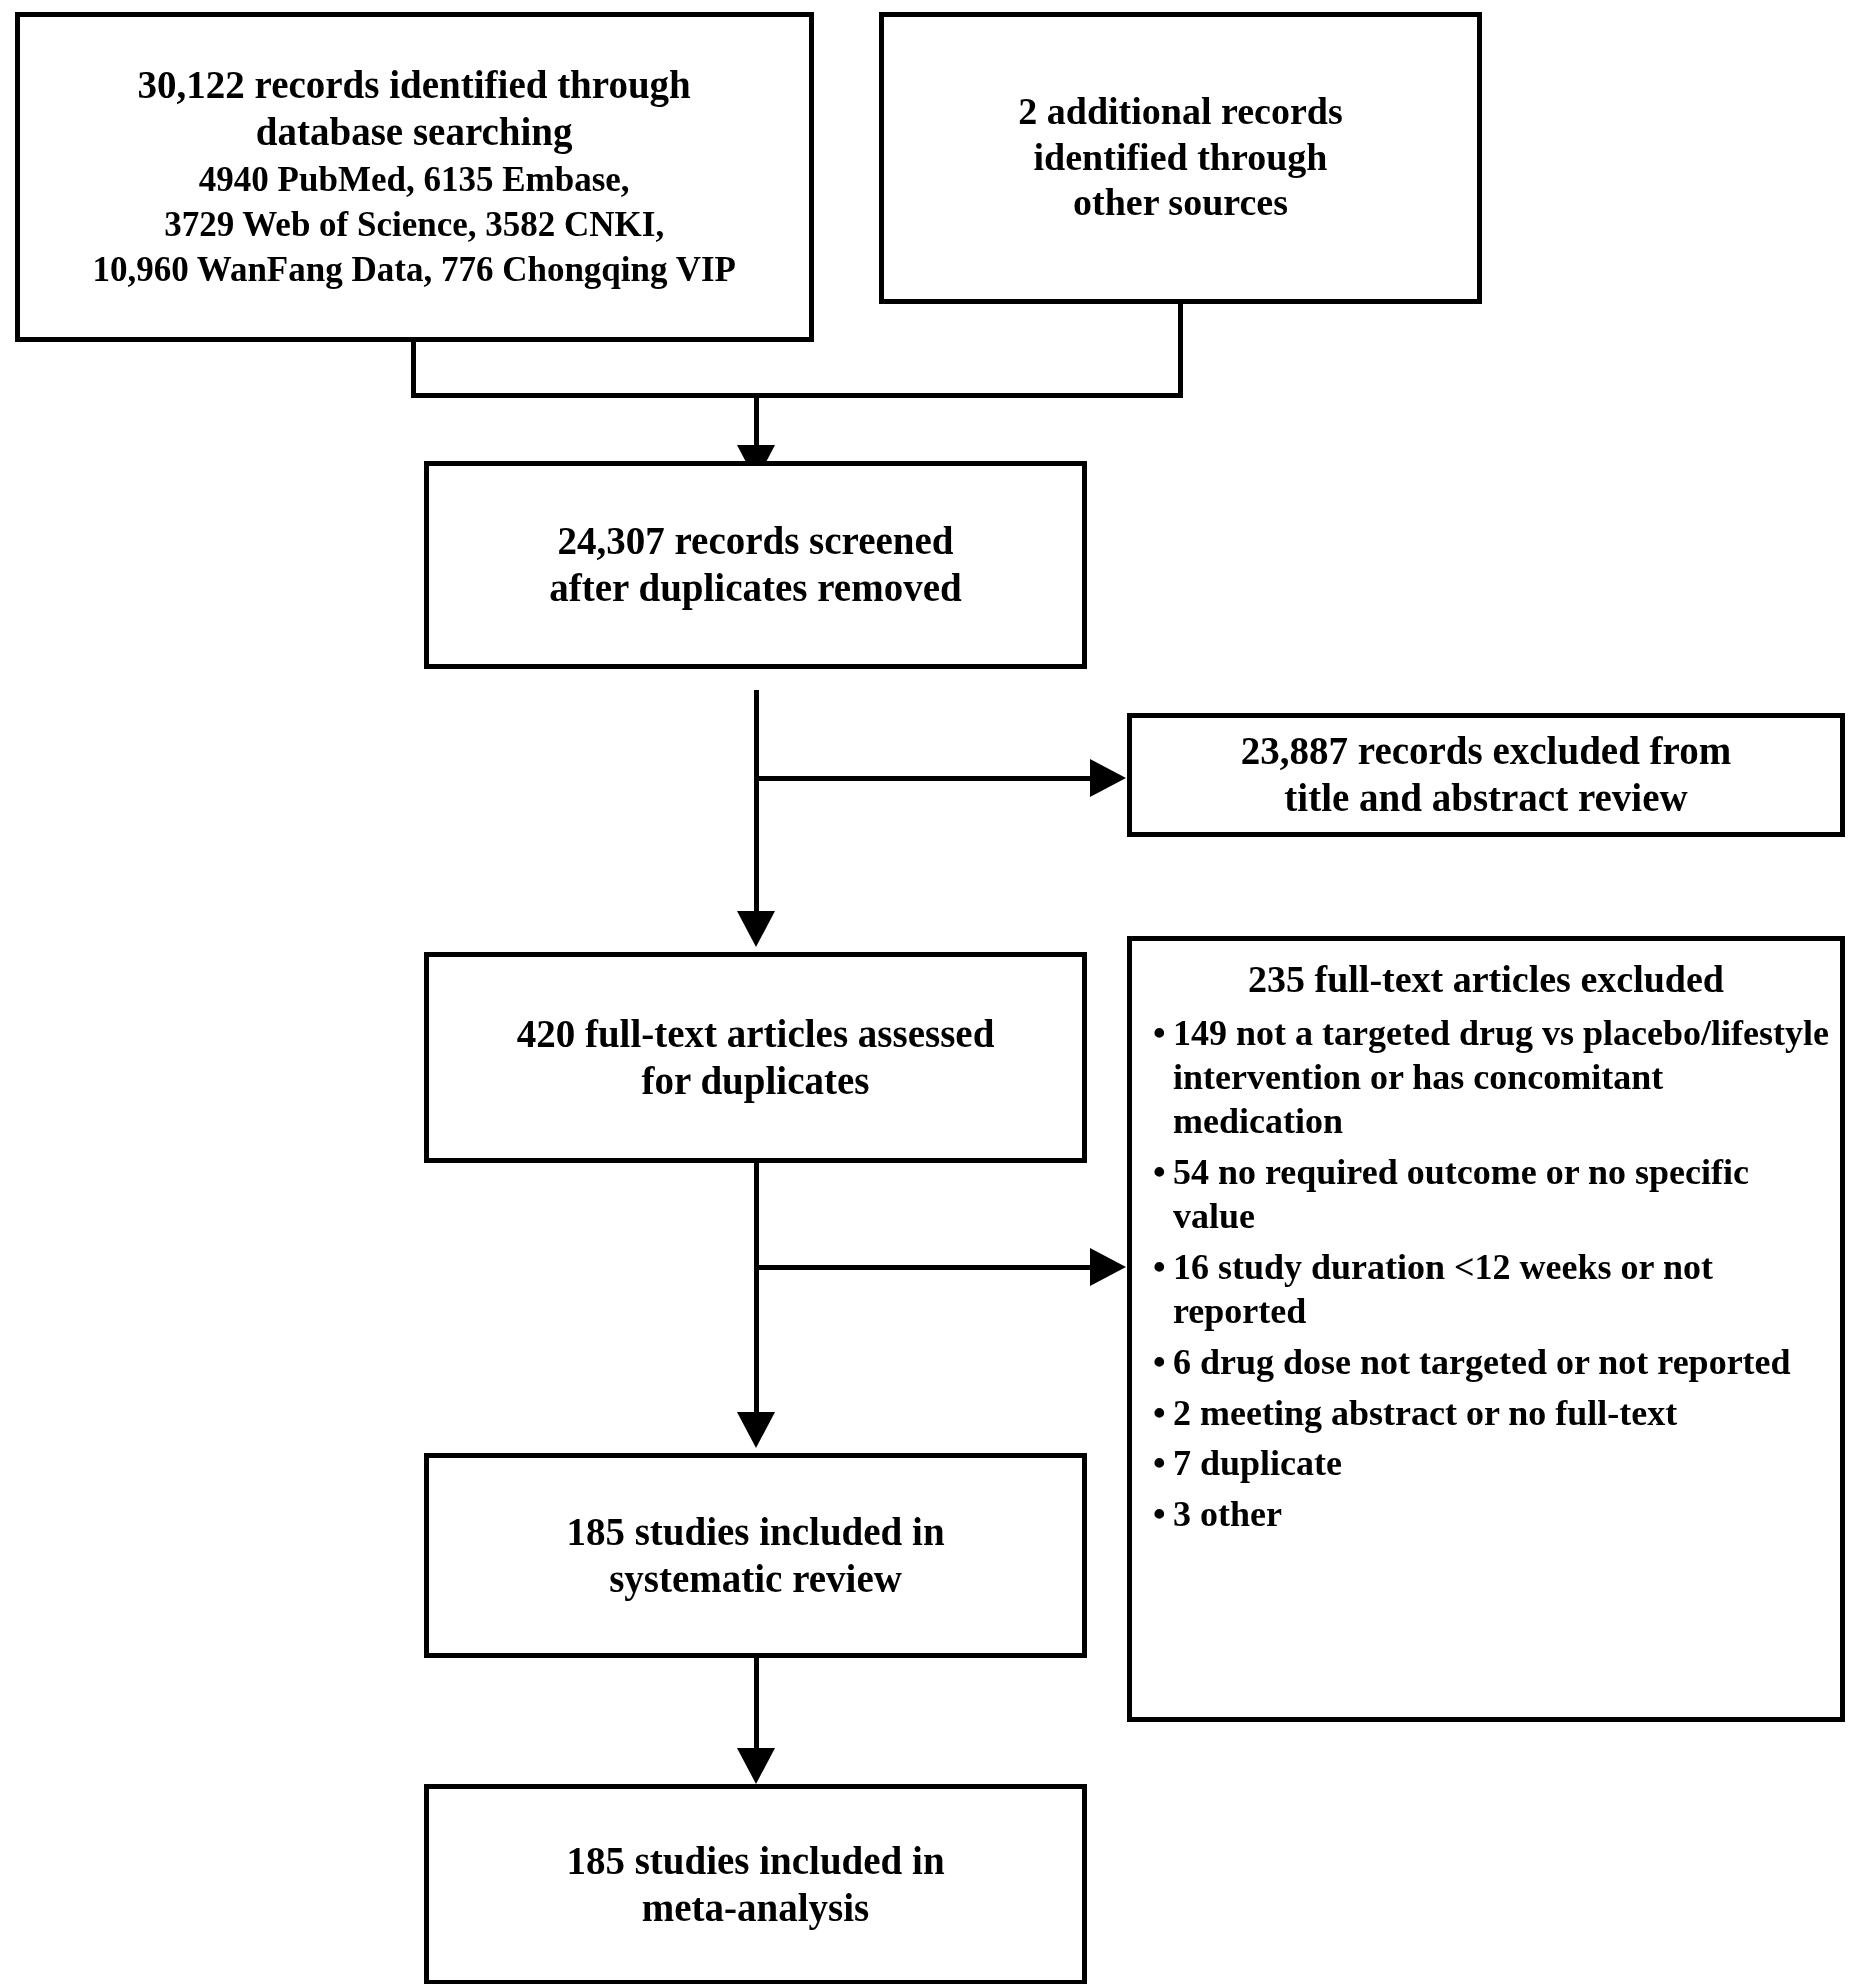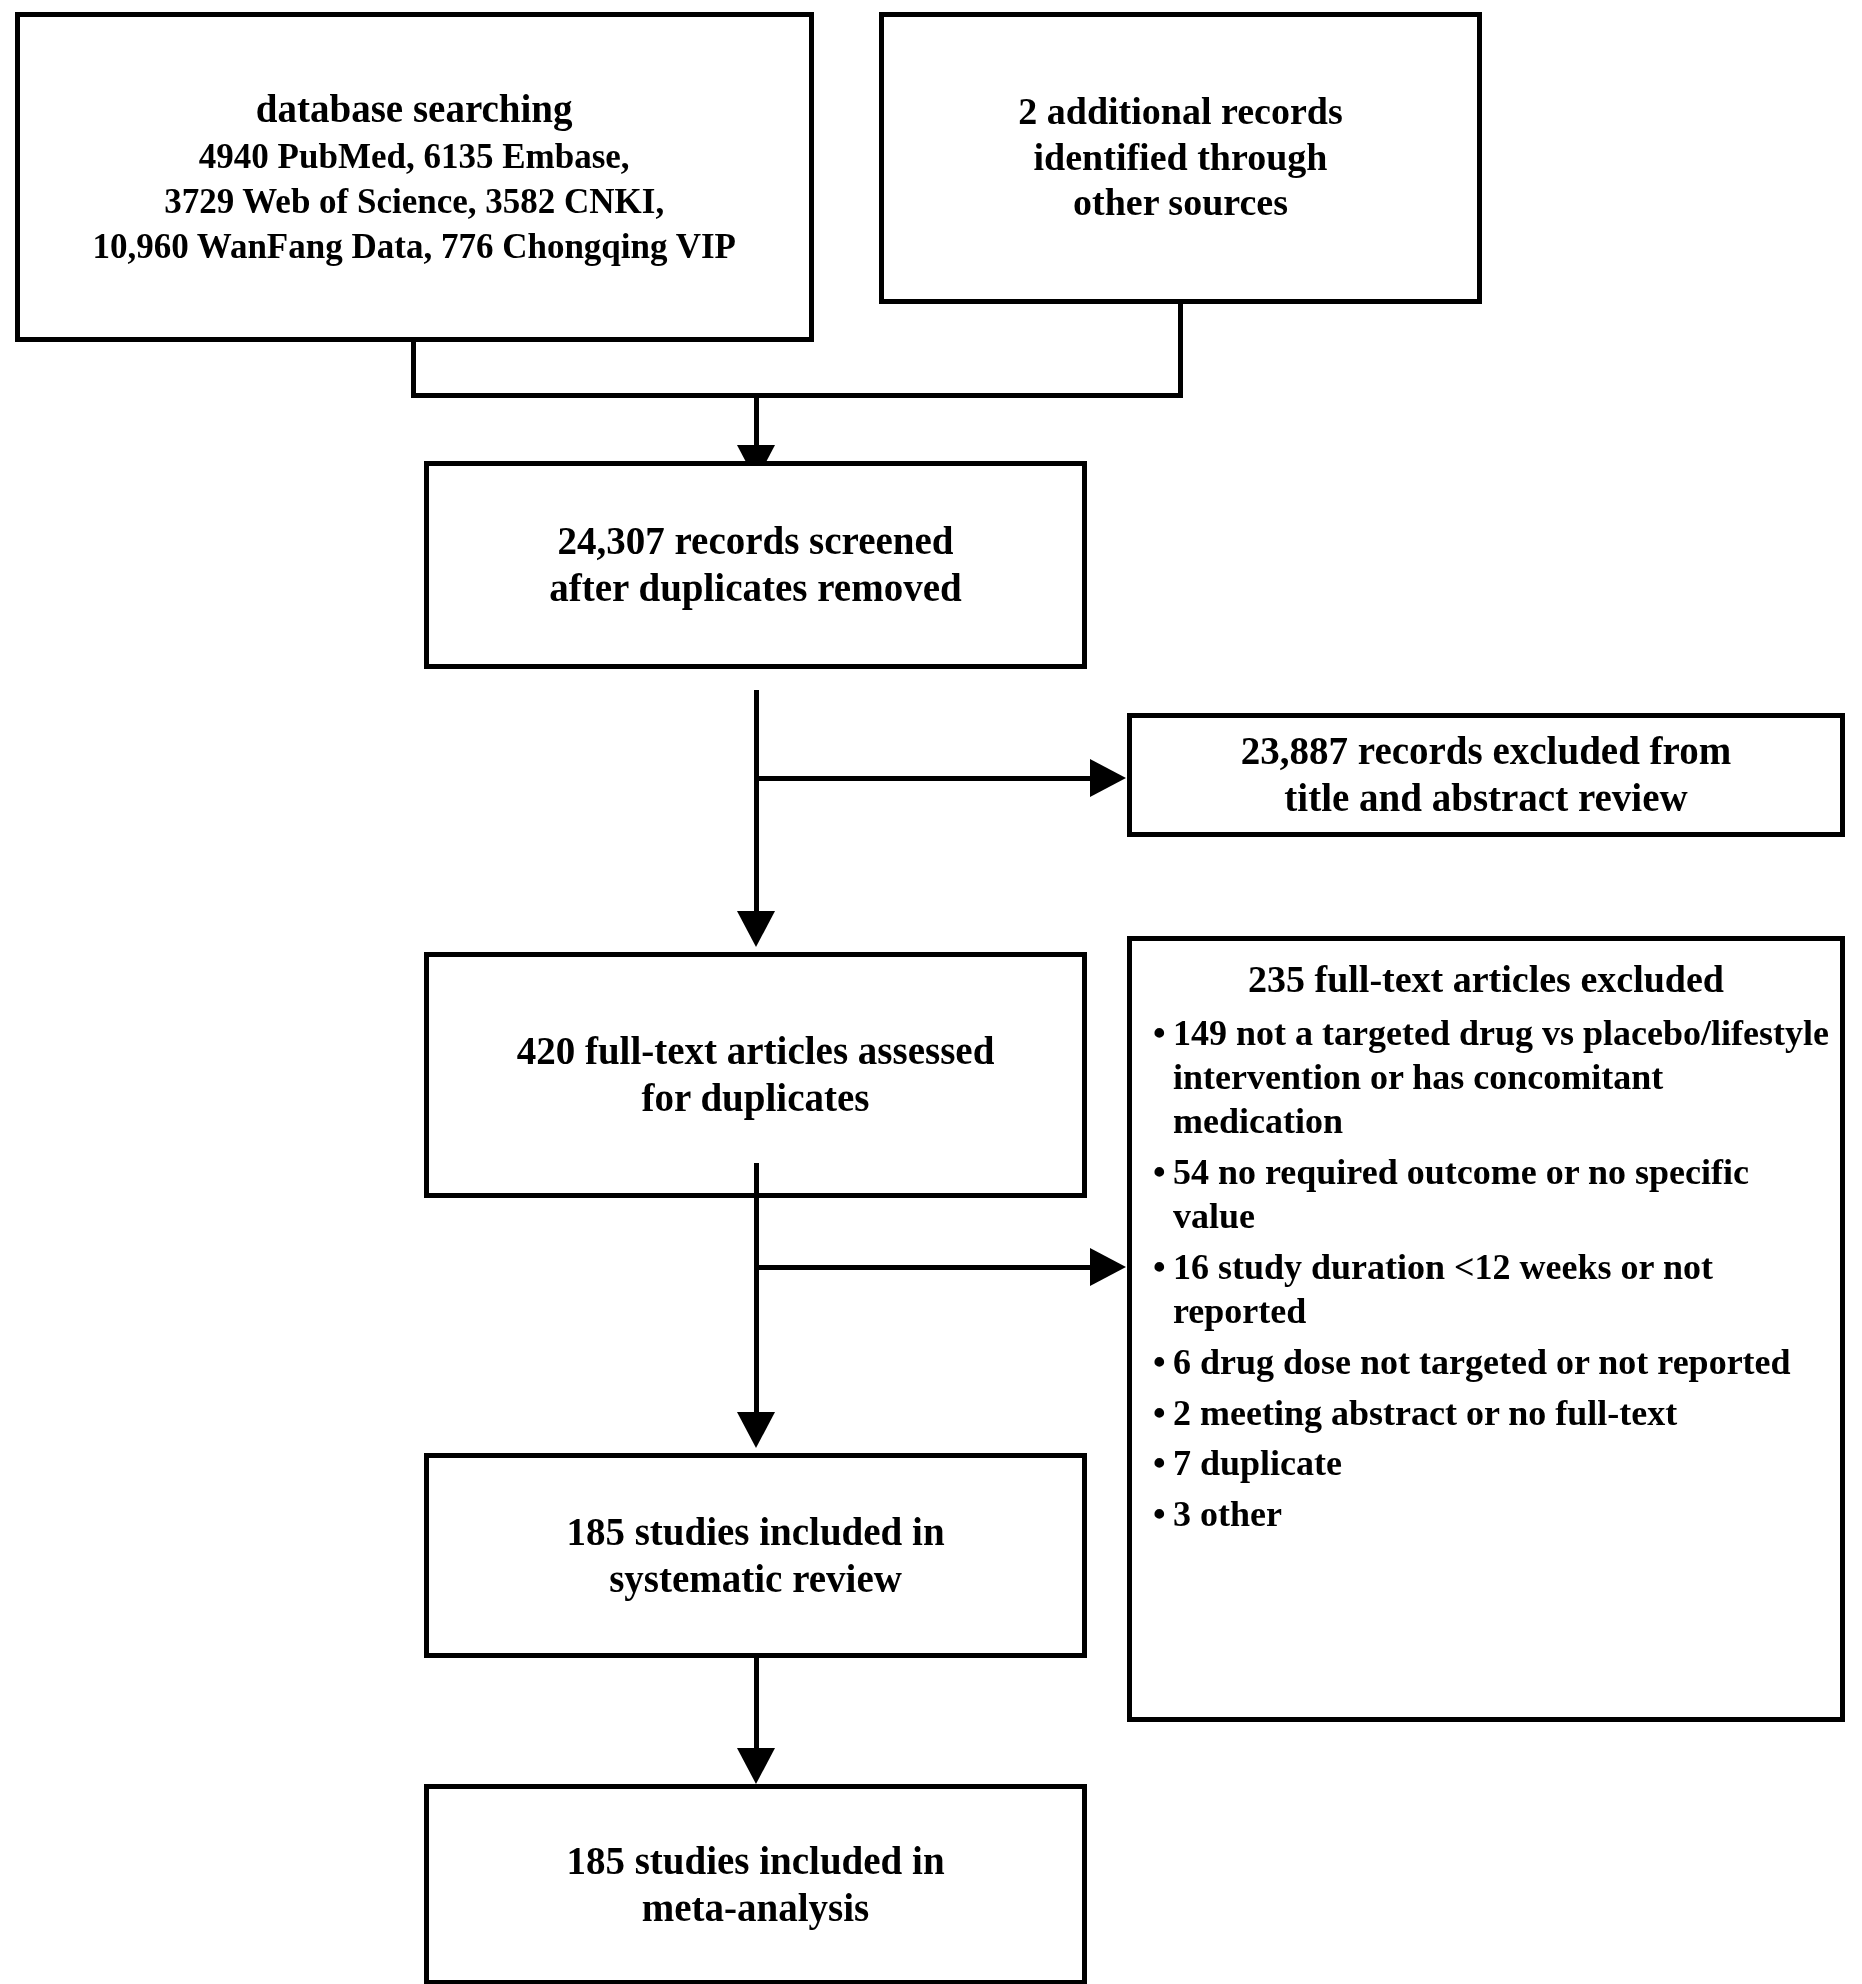--- a/index.html
+++ b/index.html
@@ -31,21 +31,21 @@
     font-weight: bold;
     line-height: 1.20;
   }
   .node .ln { display: block; white-space: nowrap; }
 
   
   #node-db-search   { left: 14.7px;   top: 11.7px;   width: 799px; height: 330px; }
   #node-other-src   { left: 879px; top: 11.7px;   width: 603px; height: 292px; }
   #node-screened    { left: 424px;  top: 461px;  width: 663px; height: 208px; text-align: right; }
   #node-excluded-ta { left: 1127px; top: 713px; width: 718px; height: 124px; }
-  #node-fulltext    { left: 424px;  top: 952px; width: 663px; height: 246px; }
+  #node-fulltext    { left: 424px;  top: 952px; width: 663px; height: 211px; }
   #node-excluded-ft { left: 1127px; top: 936px; width: 718px; height: 786px;
                       justify-content: flex-start; align-items: stretch; }
   #node-systematic  { left: 424px;  top: 1453px; width: 663px; height: 205px; }
   #node-meta        { left: 424px;  top: 1784px; width: 663px; height: 201px; }
 
   
   #node-db-search .title   { font-size: 39px; }
   #node-db-search .sub     { font-size: 35px; margin-top: 3px; }
   #node-other-src          { font-size: 38px; }
   #node-screened           { font-size: 39px; }
@@ -105,20 +105,21 @@
     border-bottom: 19.4px solid transparent;
     border-left: 36px solid #000000;
   }
 </style>
 </head>
 <body>
 
 <div id="canvas">
 
   <div class="node" id="node-db-search">
+    <span class="ln title">30,122 records identified through</span>
     <span class="ln title">database searching</span>
     <span class="ln sub">4940 PubMed, 6135 Embase,</span>
     <span class="ln sub">3729 Web of Science, 3582 CNKI,</span>
     <span class="ln sub">10,960 WanFang Data, 776 Chongqing VIP</span>
   </div>
 
   <div class="node" id="node-other-src">
     <span class="ln">2 additional records</span>
     <span class="ln">identified through</span>
     <span class="ln">other sources</span>

